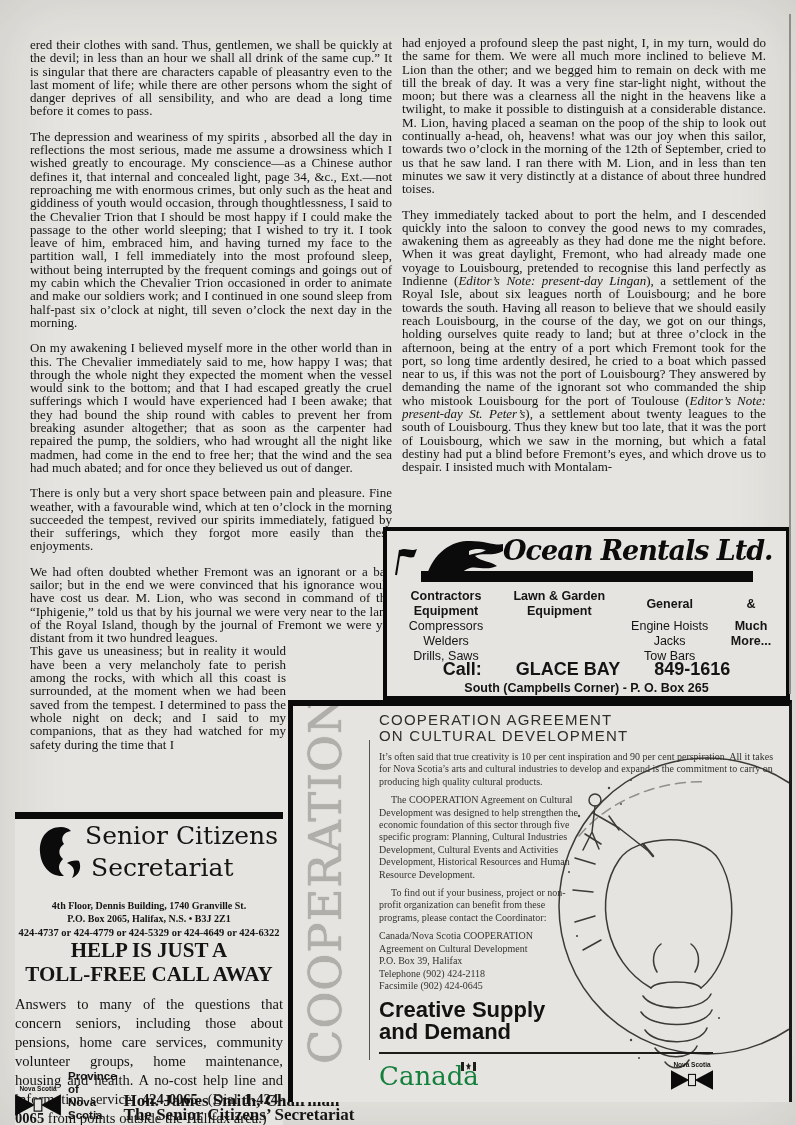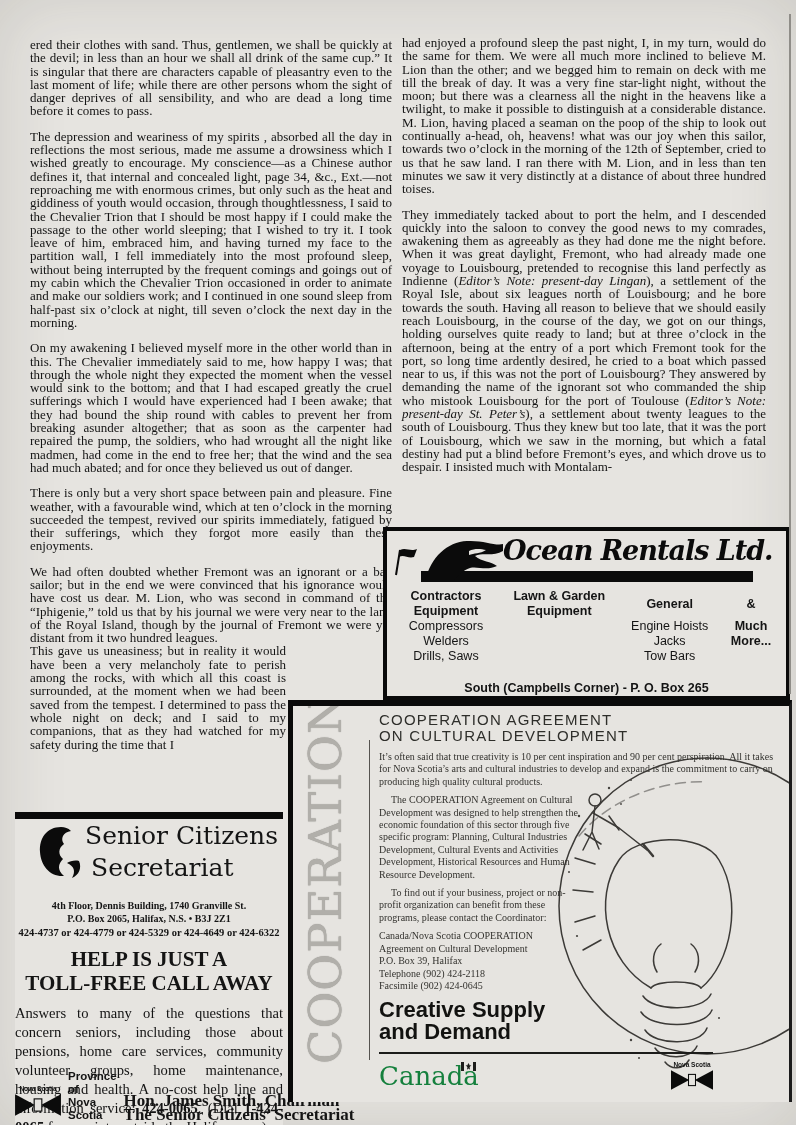--- a/index.html
+++ b/index.html
@@ -34,21 +34,21 @@
   .ocean-addr{position:absolute;left:0;top:150px;width:100%;text-align:center;font-weight:bold;font-size:12.5px;}
   
   .senior-ad{position:absolute;left:15px;top:812px;width:268px;height:313px;
              border-top:7px solid #0a0a0a;box-sizing:border-box;background:#e6e4e0;}
   .senior-head{position:relative;height:66px;}
   .senior-face{position:absolute;left:22px;top:6px;}
   .senior-t1{position:absolute;left:70px;top:2px;font-family:"DejaVu Serif", serif;font-size:25px;white-space:nowrap;}
   .senior-t2{position:absolute;left:76px;top:34px;font-family:"DejaVu Serif", serif;font-size:25px;}
   .senior-addr{text-align:center;font-weight:bold;font-size:10px;line-height:13px;margin-top:14px;}
   .senior-phones{text-align:center;font-weight:bold;font-size:10.5px;margin-top:2px;}
-  .senior-headline{text-align:center;font-weight:bold;font-size:21px;line-height:24px;margin-top:9px;}
+  .senior-headline{text-align:center;font-weight:bold;font-size:21px;line-height:24px;}
   .senior-body{font-size:14.6px;line-height:19px;text-align:justify;margin-top:9px;}
   .senior-footer{position:absolute;left:0;bottom:3px;width:100%;display:flex;align-items:flex-end;gap:7px;}
   .ns-logo{text-align:center;}
   .ns-logo .cap{font-family:"Liberation Sans", sans-serif;font-size:6.5px;font-weight:bold;line-height:7px;}
   .senior-prov{font-family:"Liberation Sans", sans-serif;font-weight:bold;font-size:11.5px;line-height:13px;}
   .senior-chair{font-weight:bold;font-size:17px;line-height:14px;white-space:nowrap;}
   
   .coop-ad{position:absolute;left:288px;top:700px;width:504px;height:402px;box-sizing:border-box;
            border-left:5px solid #0a0a0a;border-top:6px solid #0a0a0a;border-right:3px solid #1b1b1b;
            background:#e6e4e0;overflow:hidden;}
@@ -127,20 +127,25 @@
           </div>
       </div>
       <div class="ocean-col">
         <div class="hd">&amp;</div>
         <div>
             <div>Much</div>
             <div>More...</div>
           </div>
       </div>
     </div>
+    <div class="ocean-call">
+      <span>Call:</span>
+      <span>GLACE BAY</span>
+      <span>849-1616</span>
+    </div>
     <div class="ocean-addr">South (Campbells Corner)  -  P. O. Box 265</div>
   </div>
 
   <div class="senior-ad">
     <div class="senior-head">
       <svg class="senior-face" width="48" height="56" viewBox="0 0 48 56">
         <path d="M24,2 C10,2 2,13 3,27 C4,41 13,52 27,51 C20,45 21,39 26,34 C21,30 21,23 27,19 C23,14 26,7 34,6 C31,3 28,2 24,2 Z" fill="#0b0b0b"></path>
         <path d="M30,38 C37,41 39,46 35,53 C42,50 45,43 42,36 C38,35 33,36 30,38 Z" fill="#0b0b0b"></path>
       </svg>
       <div class="senior-t1">Senior Citizens</div>

